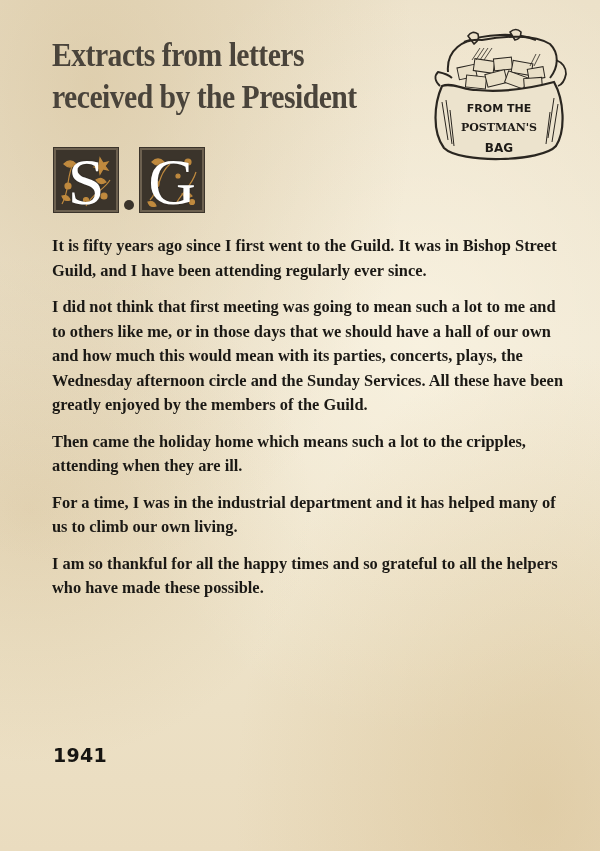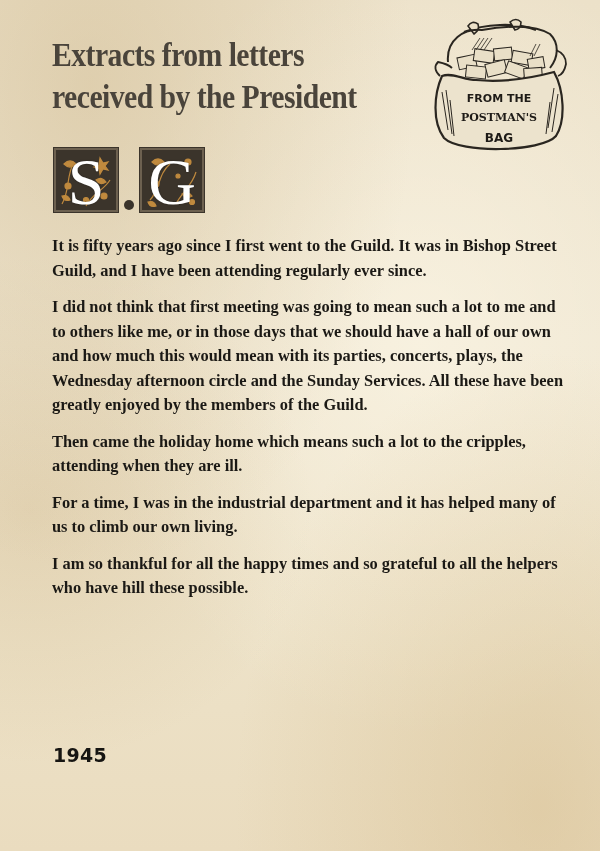--- a/index.html
+++ b/index.html
@@ -37,21 +37,21 @@
       letter-spacing: -0.6px;
       transform: scaleX(0.9);
       transform-origin: left top;
       white-space: nowrap;
     }
     .title span { display: block; }
 
     .bag {
       position: absolute;
       left: 424px;
-      top: 10px;
+      top: 20px;
       width: 150px;
       height: 148px;
     }
 
     .monogram {
       position: absolute;
       left: 54px;
       top: 142px;
       height: 70px;
       display: flex;
@@ -211,17 +211,17 @@
       </svg>
       <div class="init-letter">G</div>
     </div>
   </div>
 
   <div class="body-text">
     <p>It is fifty years ago since I first went to the Guild. It was in Bishop Street Guild, and I have been attending regularly ever since.</p>
     <p>I did not think that first meeting was going to mean such a lot to me and to others like me, or in those days that we should have a hall of our own and how much this would mean with its parties, concerts, plays, the Wednesday afternoon circle and the Sunday Services. All these have been greatly enjoyed by the members of the Guild.</p>
     <p>Then came the holiday home which means such a lot to the cripples, attending when they are ill.</p>
     <p>For a time, I was in the industrial department and it has helped many of us to climb our own living.</p>
-    <p>I am so thankful for all the happy times and so grateful to all the helpers who have hill these possible.</p>
+    <p>I am so thankful for all the happy times and so grateful to all the helpers who have made these possible.</p>
   </div>
 
-  <div class="year">1945</div>
+  <div class="year">1941</div>
 </div>
 
 </body></html>

